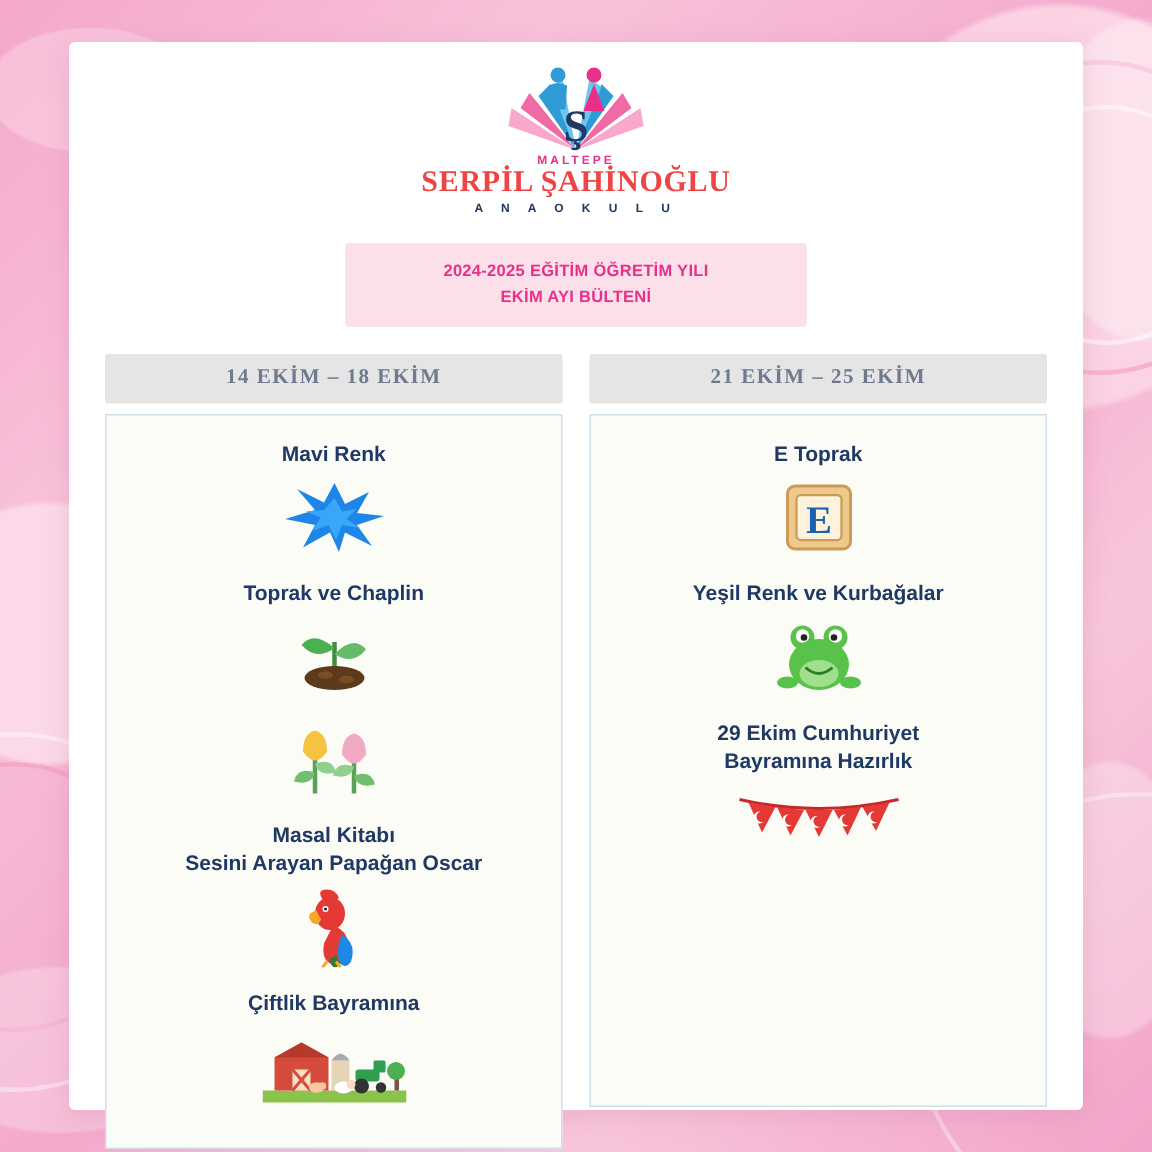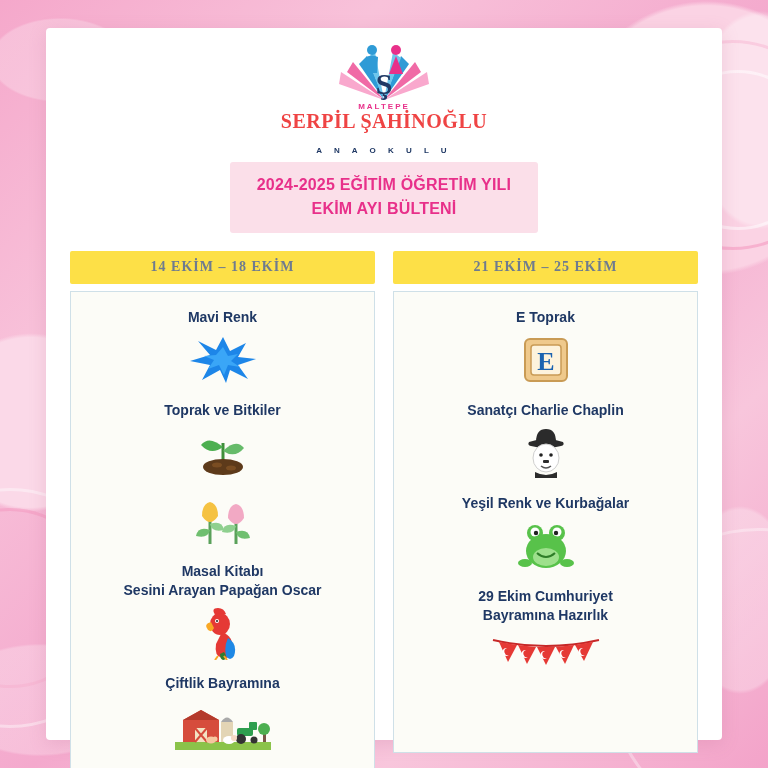--- a/index.html
+++ b/index.html
@@ -71,50 +71,50 @@
     font-size: 8px; letter-spacing: 2px; color: #e8308a;
     font-weight: 700; margin-top: -2px;
   }
   .logo-name {
     font-family: "Liberation Serif", serif;
     font-size: 20px; font-weight: 700; color: #ef4444;
     letter-spacing: .5px; line-height: 1.05;
   }
   .logo-sub {
     font-size: 8px; letter-spacing: 5px; color: #1f3864;
-    font-weight: 700; margin-top: 14px;
+    font-weight: 700; margin-top: 2px;
   }
 
   
   .banner {
     margin: 10px auto 0;
     width: 308px;
     background: #fbdfe9;
     border-radius: 3px;
     padding: 11px 8px 12px;
     text-align: center;
   }
   .banner-line {
     color: #e8308a;
     font-weight: 700;
-    font-size: 16px;
+    font-size: 11px;
     letter-spacing: .2px;
     line-height: 1.5;
   }
 
   
   .columns {
     display: flex;
     justify-content: space-between;
     margin-top: 18px;
     gap: 18px;
   }
   .col { width: 308px; }
   .col-head {
-    background: #fde047;
+    background: #e5e5e5;
     border-radius: 2px;
     text-align: center;
     padding: 8px 4px 9px;
     font-family: "Liberation Serif", serif;
     font-size: 14px;
     font-weight: 700;
     letter-spacing: 1px;
     color: #6e7b8f;
   }
   .col-body {
@@ -205,21 +205,21 @@
           <div class="entry-label">Mavi Renk</div>
           <div class="entry-art">
             <svg width="70" height="50" viewBox="0 0 70 50">
               <path d="M35 2 L42 16 L58 8 L50 22 L68 24 L50 30 L60 44 L42 35 L38 48 L32 35 L14 45 L22 30 L2 26 L22 20 L10 6 L28 15 Z" fill="#1d86e8"></path>
               <path d="M35 12 L40 21 L50 19 L43 26 L52 32 L40 30 L36 40 L31 30 L20 34 L26 25 L16 21 L28 20 Z" fill="#3aa6f7"></path>
             </svg>
           </div>
         </div>
 
         <div class="entry">
-          <div class="entry-label">Toprak ve Bitkiler</div>
+          <div class="entry-label">Toprak ve Chaplin</div>
           <div class="entry-art">
             <svg width="60" height="52" viewBox="0 0 60 52">
               <path d="M30 34 L30 16" stroke="#3f8f3a" stroke-width="3" fill="none"></path>
               <path d="M30 20 q-14 -12 -22 -2 q10 11 22 2 Z" fill="#4caf50"></path>
               <path d="M30 24 q13 -13 21 -3 q-9 11 -21 3 Z" fill="#66bb6a"></path>
               <ellipse cx="30" cy="40" rx="20" ry="8" fill="#5d3a1a"></ellipse>
               <ellipse cx="24" cy="38" rx="5" ry="2.5" fill="#7a4d22"></ellipse>
               <ellipse cx="38" cy="41" rx="5" ry="2.5" fill="#7a4d22"></ellipse>
             </svg>
           </div>
@@ -299,38 +299,20 @@
           <div class="entry-label">E Toprak</div>
           <div class="entry-art">
             <svg width="54" height="54" viewBox="0 0 54 54">
               <rect x="6" y="6" width="42" height="42" rx="5" fill="#efc98c" stroke="#c99b55" stroke-width="2"></rect>
               <rect x="12" y="12" width="30" height="30" rx="3" fill="#fdf3dd" stroke="#c99b55" stroke-width="1.5"></rect>
               <text x="27" y="37" text-anchor="middle" font-family="Liberation Serif, serif" font-size="26" font-weight="700" fill="#1b63b0">E</text>
             </svg>
           </div>
         </div>
 
-        <div class="entry">
-          <div class="entry-label">Sanatçı Charlie Chaplin</div>
-          <div class="entry-art">
-            <svg width="62" height="54" viewBox="0 0 62 54">
-
-              <path d="M14 16 q17 -6 34 0 q2 3 -2 4 q-15 4 -30 0 q-4 -1 -2 -4Z" fill="#2b2b2b"></path>
-              <path d="M21 16 q0 -13 10 -13 q10 0 10 13 Z" fill="#2b2b2b"></path>
-
-              <ellipse cx="31" cy="32" rx="13" ry="14" fill="#ffffff" stroke="#cfcfcf" stroke-width="1"></ellipse>
-              <circle cx="26" cy="29" r="1.8" fill="#222"></circle>
-              <circle cx="36" cy="29" r="1.8" fill="#222"></circle>
-              <rect x="28" y="34" width="6" height="3" rx="1" fill="#2b2b2b"></rect>
-              <path d="M26 40 q5 4 10 0" stroke="#555" stroke-width="1.5" fill="none"></path>
-
-              <path d="M20 46 q11 6 22 0 l0 6 l-22 0Z" fill="#2b2b2b"></path>
-            </svg>
-          </div>
-        </div>
 
 
         <div class="entry">
           <div class="entry-label">Yeşil Renk ve Kurbağalar</div>
           <div class="entry-art">
             <svg width="62" height="54" viewBox="0 0 62 54">
               <circle cx="20" cy="14" r="8" fill="#58c24a"></circle>
               <circle cx="42" cy="14" r="8" fill="#58c24a"></circle>
               <circle cx="20" cy="13" r="4.5" fill="#fff"></circle>
               <circle cx="42" cy="13" r="4.5" fill="#fff"></circle>

